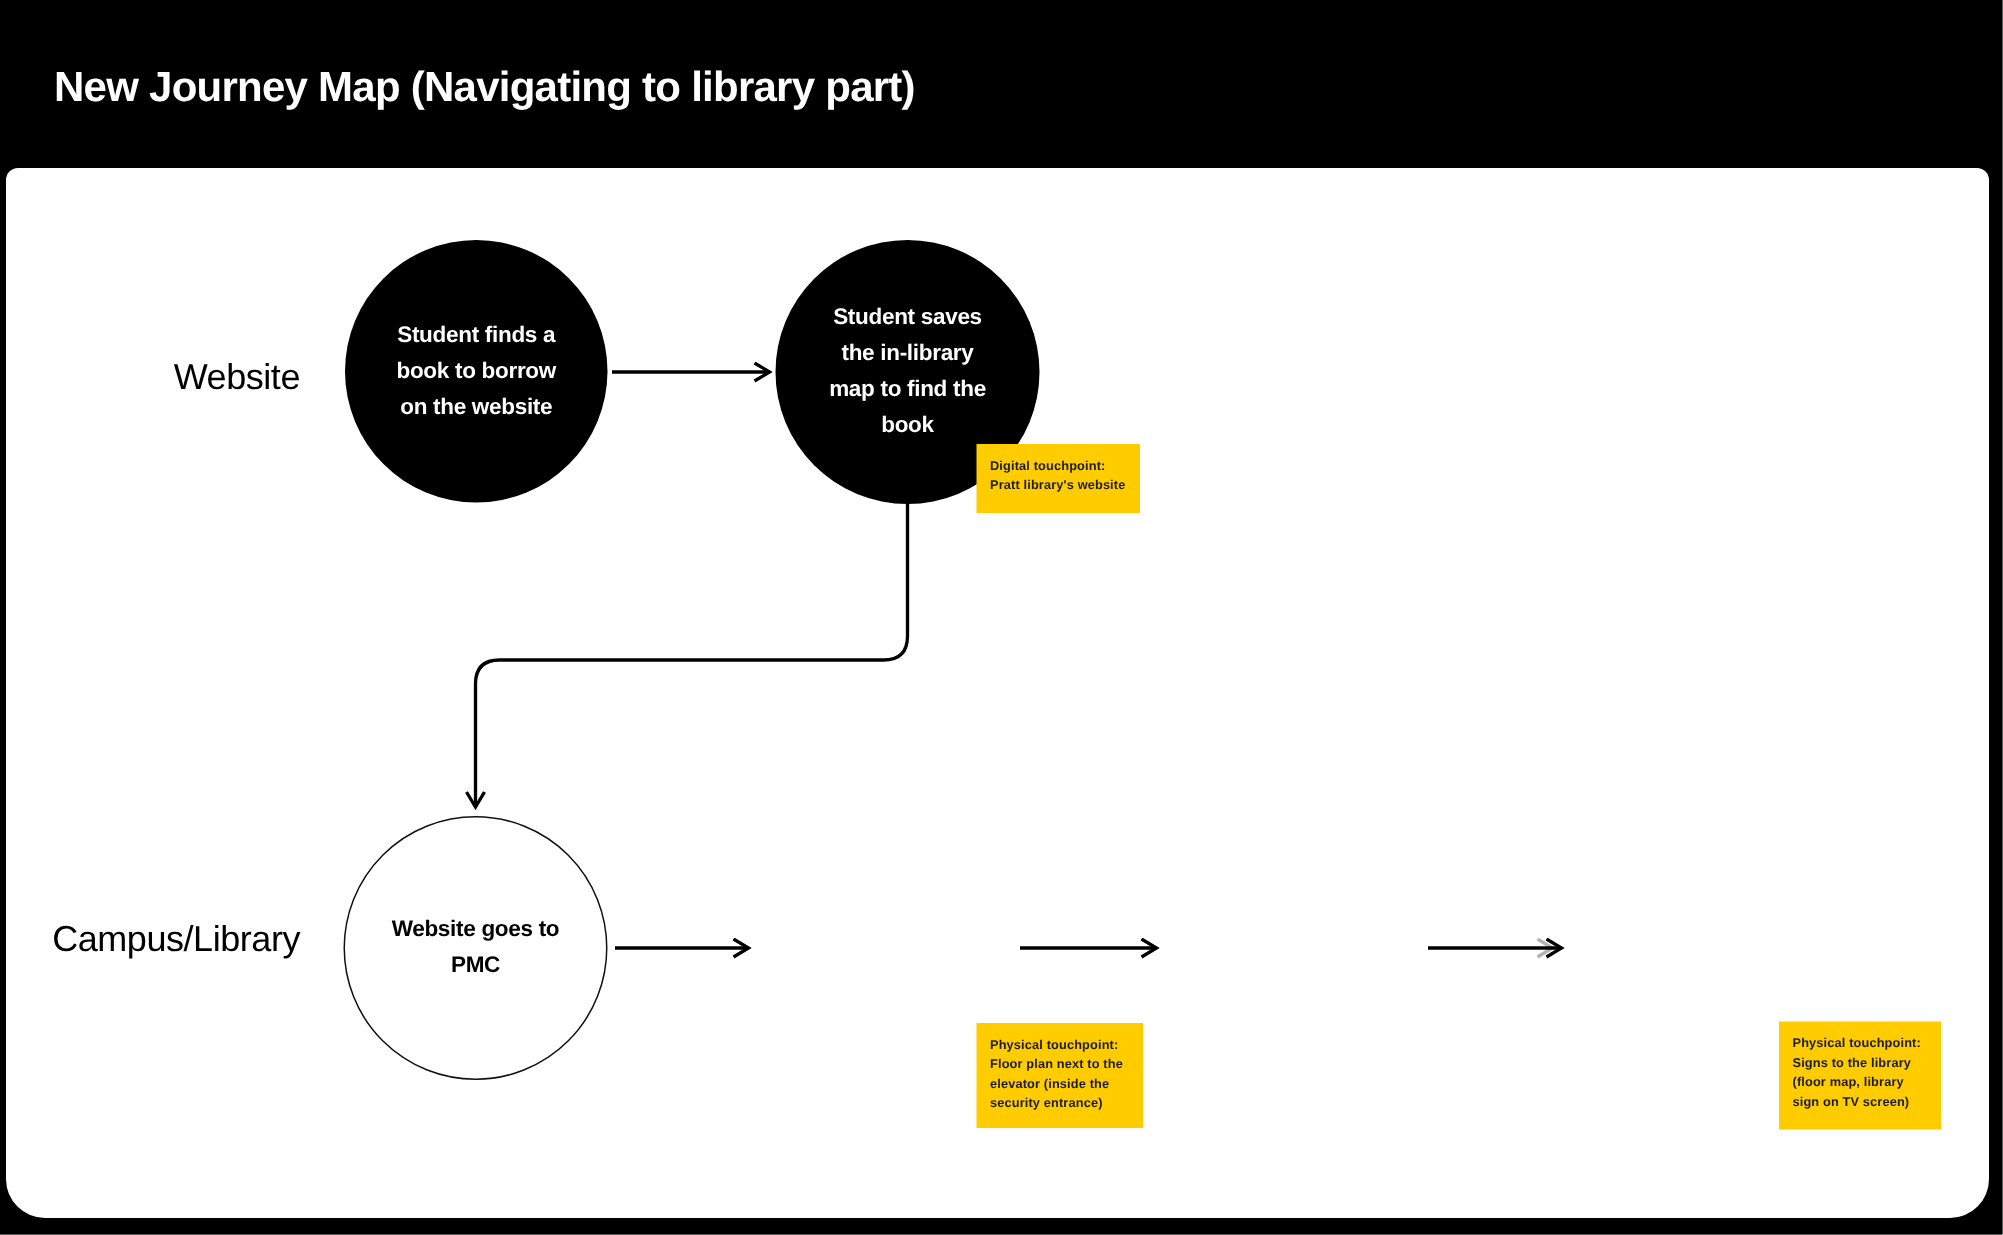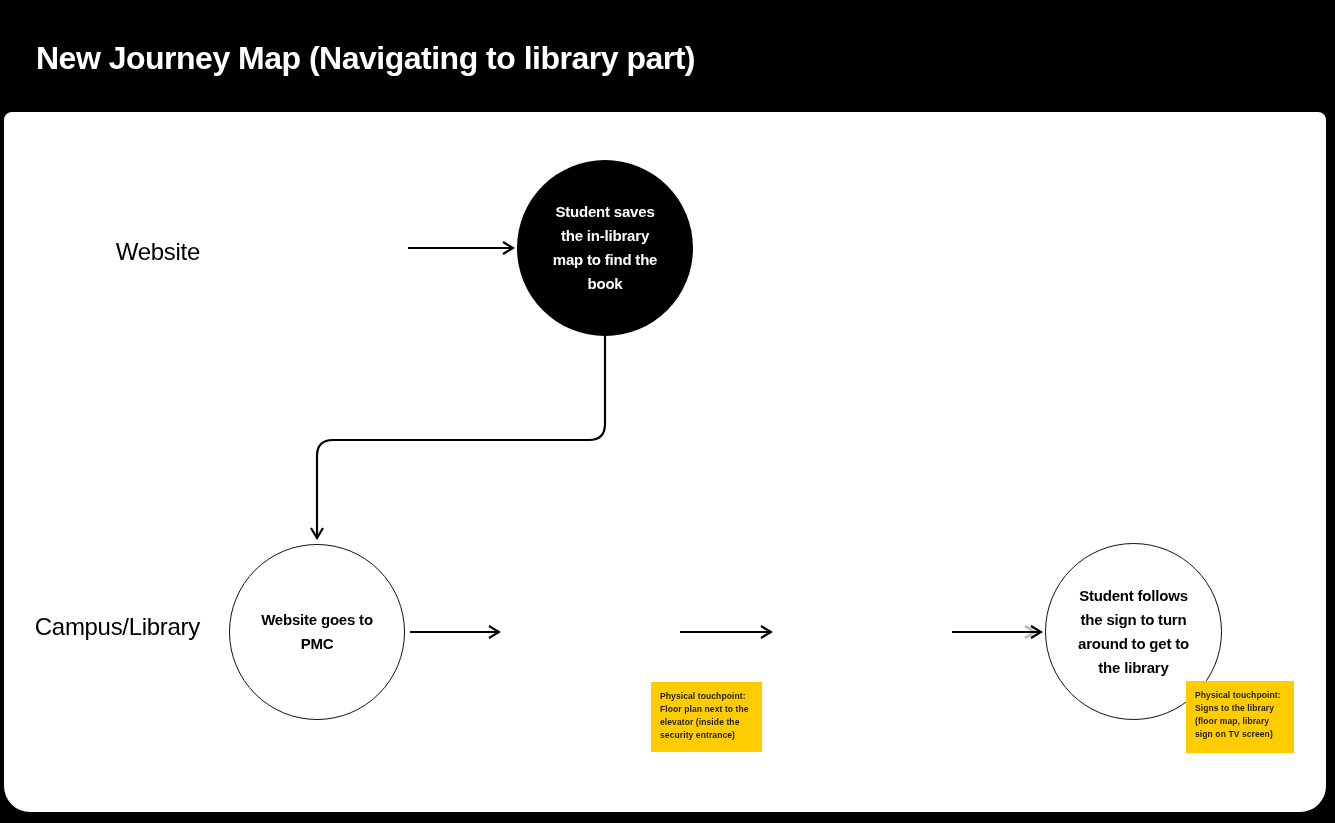--- a/index.html
+++ b/index.html
@@ -3,21 +3,21 @@
 <meta charset="utf-8">
 <style>
   * { margin: 0; padding: 0; box-sizing: border-box; }
   html, body { width: 1335px; height: 823px; overflow: hidden; }
   body { background: #000; font-family: "Liberation Sans", sans-serif; }
 
   .canvas { position: relative; width: 1335px; height: 823px; background: #000; }
 
   .page-title {
     position: absolute; left: 36px; top: 38px;
-    font-size: 32px; font-weight: 700; color: #fff;
+    font-size: 28px; font-weight: 700; color: #fff;
     letter-spacing: -0.5px; line-height: 40px;
   }
 
   .panel {
     position: absolute; left: 4px; top: 112px;
     width: 1322px; height: 700px;
     background: #fff;
     border-radius: 8px 8px 26px 26px;
   }
 
@@ -91,38 +91,39 @@
     <line x1="408" y1="248" x2="513" y2="248" stroke="#000" stroke-width="2.2" marker-end="url(#arrowhead)"></line>
 
     <path d="M 605 336 L 605 424 Q 605 440 589 440 L 333 440 Q 317 440 317 456 L 317 538" fill="none" stroke="#000" stroke-width="2.2" marker-end="url(#arrowhead)"></path>
 
     <line x1="410" y1="632" x2="499" y2="632" stroke="#000" stroke-width="2.2" marker-end="url(#arrowhead)"></line>
     <line x1="680" y1="632" x2="771" y2="632" stroke="#000" stroke-width="2.2" marker-end="url(#arrowhead)"></line>
     <line x1="952" y1="632" x2="1035" y2="632" stroke="none" stroke-width="2.2" marker-end="url(#arrowhead-gray)"></line>
     <line x1="952" y1="632" x2="1041" y2="632" stroke="#000" stroke-width="2.2" marker-end="url(#arrowhead)"></line>
   </svg>
 
+  <div class="step filled c1">
+    <div class="step-text">Student finds a
+book to borrow
+on the website</div>
+  </div>
   <div class="step filled c2">
     <div class="step-text">Student saves
 the in-library
 map to find the
 book</div>
   </div>
 
   <div class="step outline c3">
     <div class="step-text">Website goes to
 PMC</div>
   </div>
-  <div class="step outline c6">
-    <div class="step-text">Student follows
-the sign to turn
-around to get to
-the library</div>
-  </div>
 
+  <div class="note n1">Digital touchpoint:
+Pratt library's website</div>
   <div class="note n2">Physical touchpoint:
 Floor plan next to the
 elevator (inside the
 security entrance)</div>
   <div class="note n3">Physical touchpoint:
 Signs to the library
 (floor map, library
 sign on TV screen)</div>
 
 </div>

